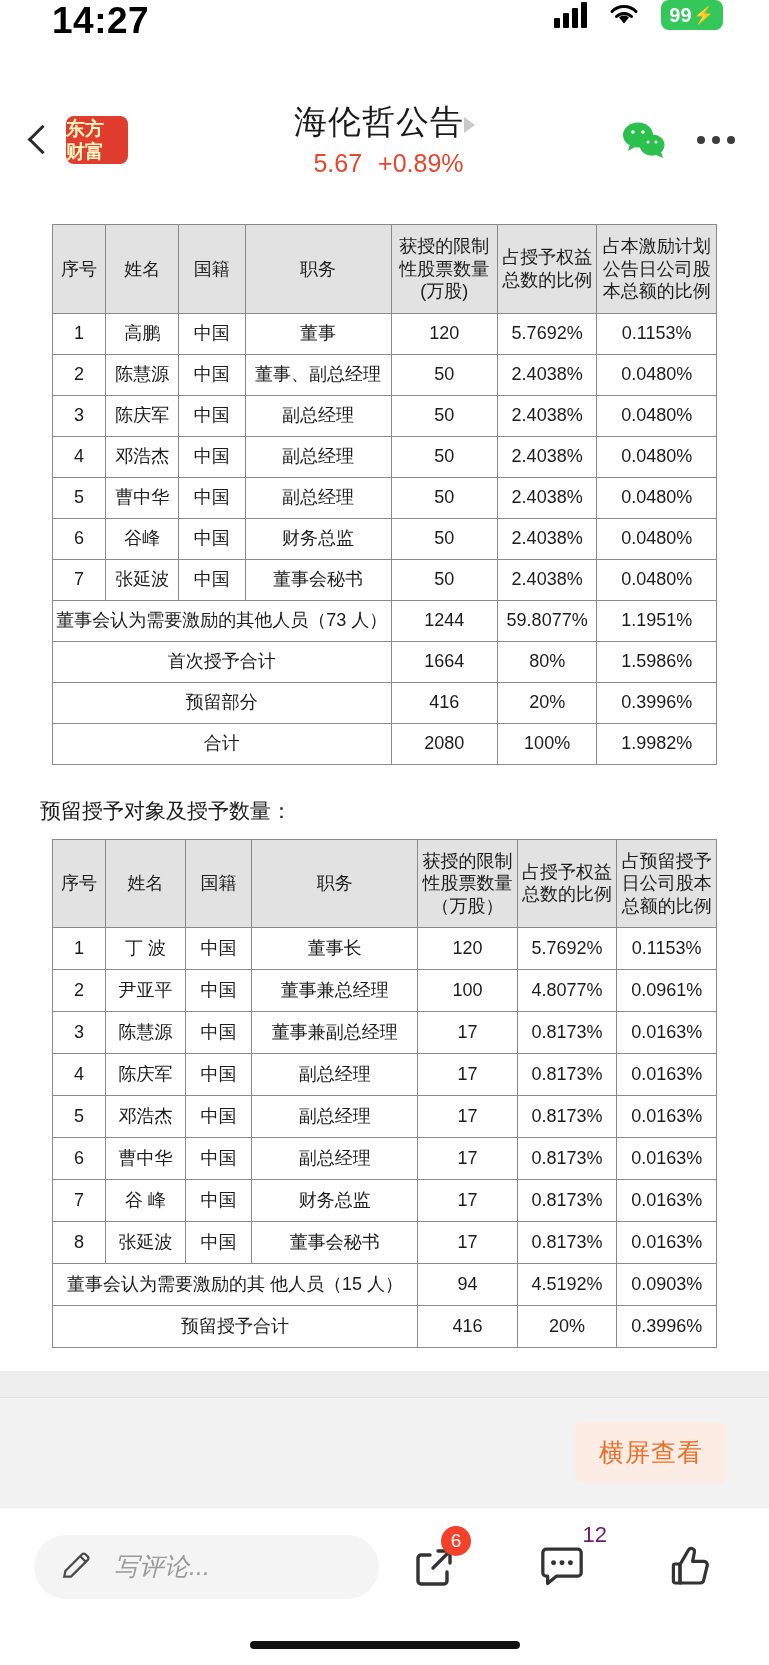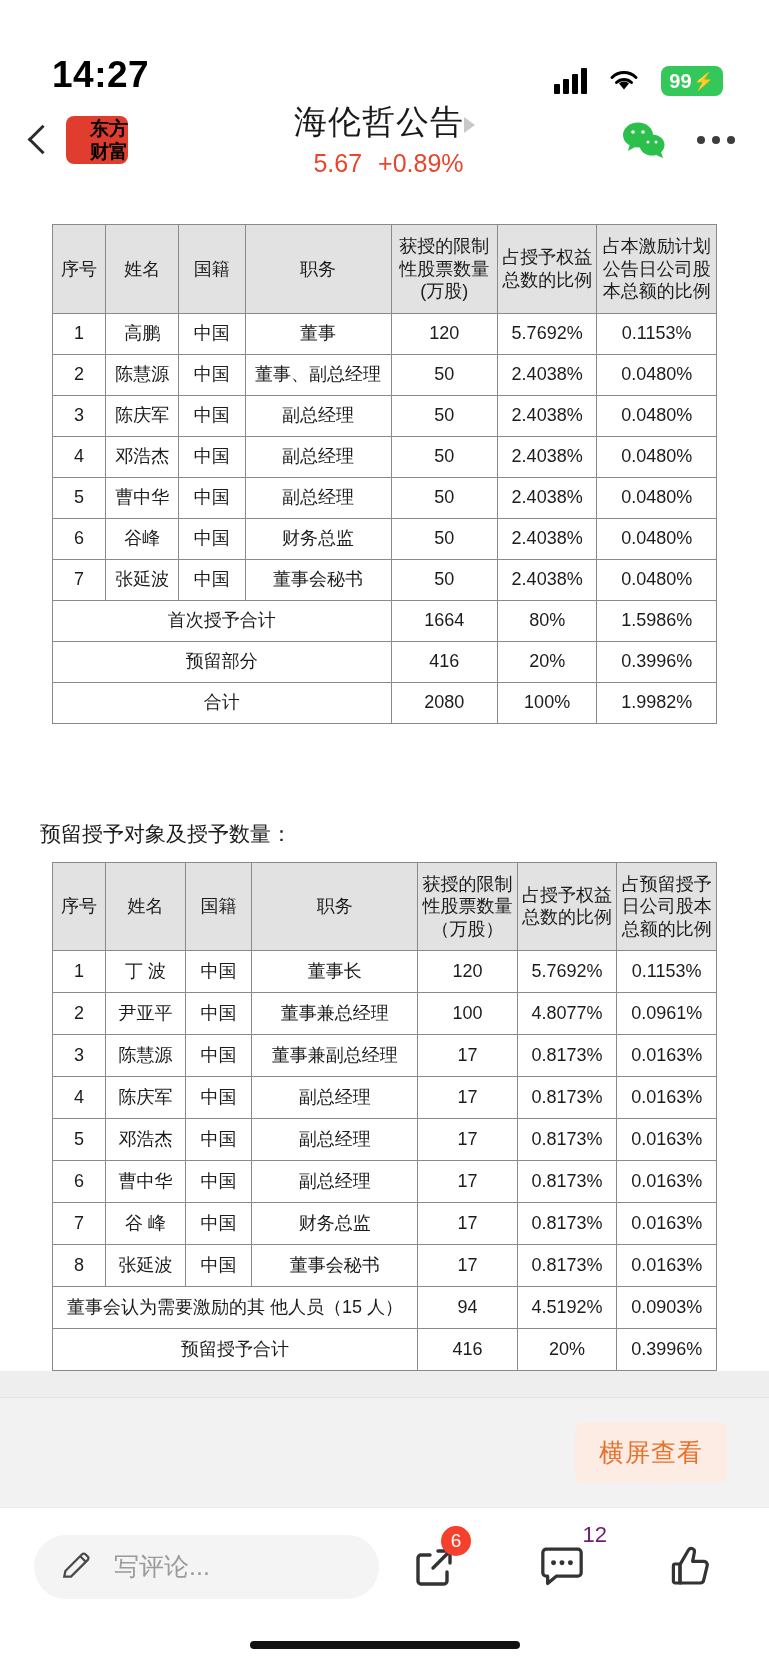--- a/index.html
+++ b/index.html
@@ -17,21 +17,21 @@
     background: #ffffff;
     display: flex;
     flex-direction: column;
   }
 
   
   .statusbar {
     height: 96px;
     flex: 0 0 96px;
     display: flex;
-    align-items: flex-end;
+    align-items: flex-start;
     justify-content: space-between;
     padding: 0 46px 0 52px;
     background: #ffffff;
   }
   .status-time {
     font-size: 37px;
     font-weight: bold;
     letter-spacing: 0.5px;
     color: #000;
   }
@@ -70,24 +70,24 @@
     position: absolute; left: 12px; top: 9px;
     width: 18px; height: 18px;
     border-left: 3px solid #2b2b2b;
     border-bottom: 3px solid #2b2b2b;
     transform: rotate(45deg);
   }
   .brand-logo {
     width: 62px; height: 48px;
     background: #e03d2f;
     border-radius: 8px;
-    color: #000000;
+    color: #fef9c3;
     font-size: 19px;
     line-height: 23px;
-    text-align: right;
+    text-align: left;
     padding-top: 1px;
     font-weight: bold;
     letter-spacing: 0px;
     flex: 0 0 62px;
     margin-left: 6px;
   }
   .nav-center {
     position: absolute;
     left: 0; right: 0;
     top: 4px;
@@ -155,21 +155,21 @@
     padding: 10px 4px;
   }
   .t1 { margin-bottom: 0; }
   .t1 tbody td { height: 41px; }
   .row-label-left { text-align: center; }
   .bold { font-weight: bold; }
 
   .section-caption {
     font-size: 21px;
     color: #1c1c1c;
-    margin: 96px 0 14px 40px;
+    margin: 32px 0 14px 40px;
   }
   .t2-wrap { padding: 0 52px 0 52px; }
   .t2 { font-size: 19px; }
   .t2 thead td { background: #e2e2e2; padding: 12px 4px; }
   .t2 tbody td { height: 42px; }
 
   
   .landscape-bar {
     flex: 0 0 110px;
     background: #f2f2f2;
@@ -199,20 +199,21 @@
   .comment-box {
     flex: 1 1 auto;
     height: 64px;
     background: #f4f4f4;
     border-radius: 32px;
     display: flex;
     align-items: center;
     padding: 0 26px;
     gap: 20px;
     max-width: 360px;
+    font-style: italic;
   }
   .comment-placeholder { color: #9b9b9b; font-size: 25px; }
   .tool-icon {
     position: relative;
     width: 58px; height: 58px;
     display: flex; align-items: center; justify-content: center;
     flex: 0 0 58px;
   }
   .badge {
     position: absolute;
@@ -389,20 +390,26 @@
           <tr>
             <td>7</td>
             <td>张延波</td>
             <td>中国</td>
             <td>董事会秘书</td>
             <td>50</td>
             <td>2.4038%</td>
             <td>0.0480%</td>
           </tr>
           <tr>
+            <td colspan="4" class="row-label-left">董事会认为需要激励的其他人员（73 人）</td>
+            <td>1244</td>
+            <td>59.8077%</td>
+            <td>1.1951%</td>
+          </tr>
+          <tr>
             <td colspan="4" class="bold">首次授予合计</td>
             <td class="bold">1664</td>
             <td class="bold">80%</td>
             <td class="bold">1.5986%</td>
           </tr>
           <tr>
             <td colspan="4">预留部分</td>
             <td>416</td>
             <td>20%</td>
             <td>0.3996%</td>

